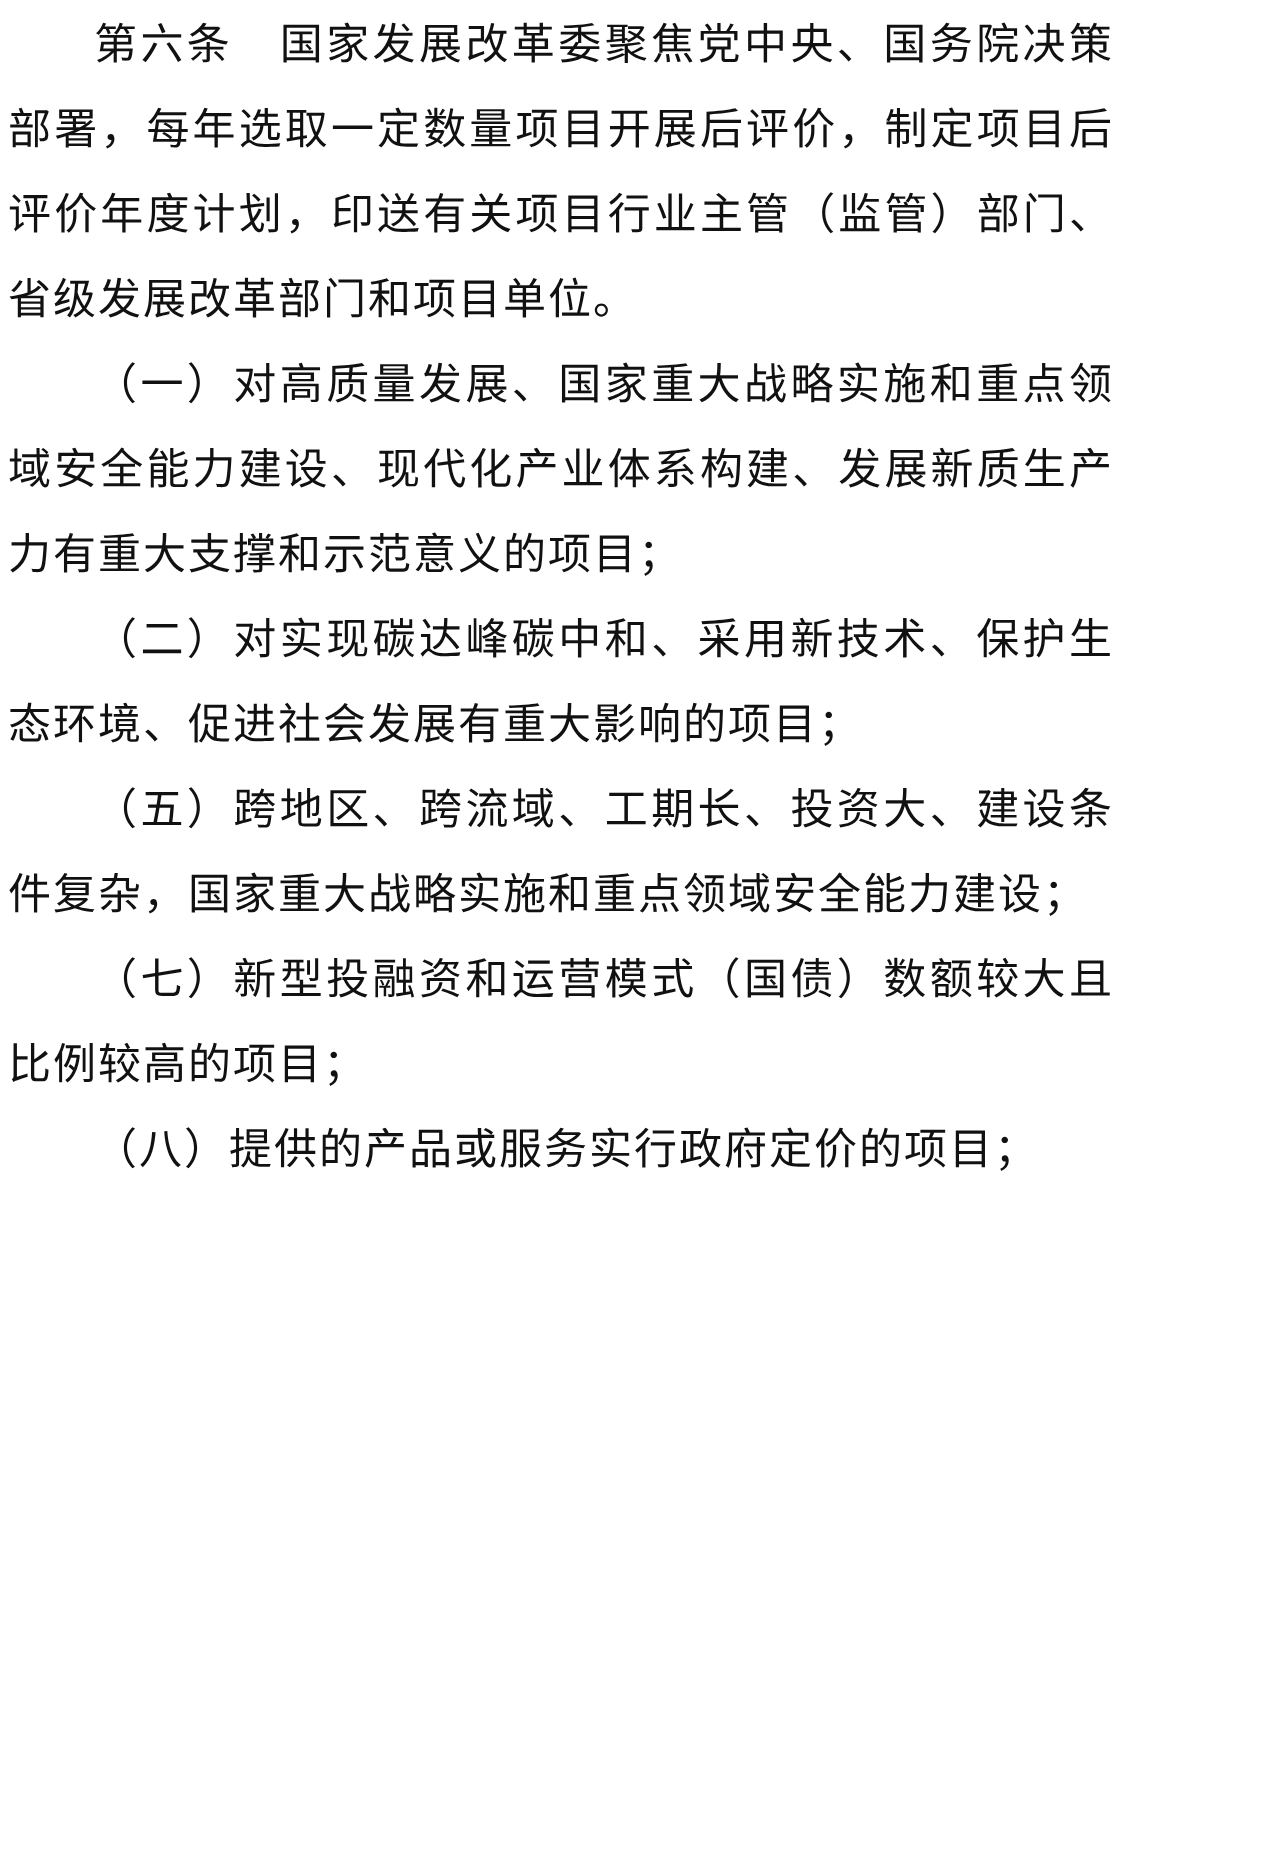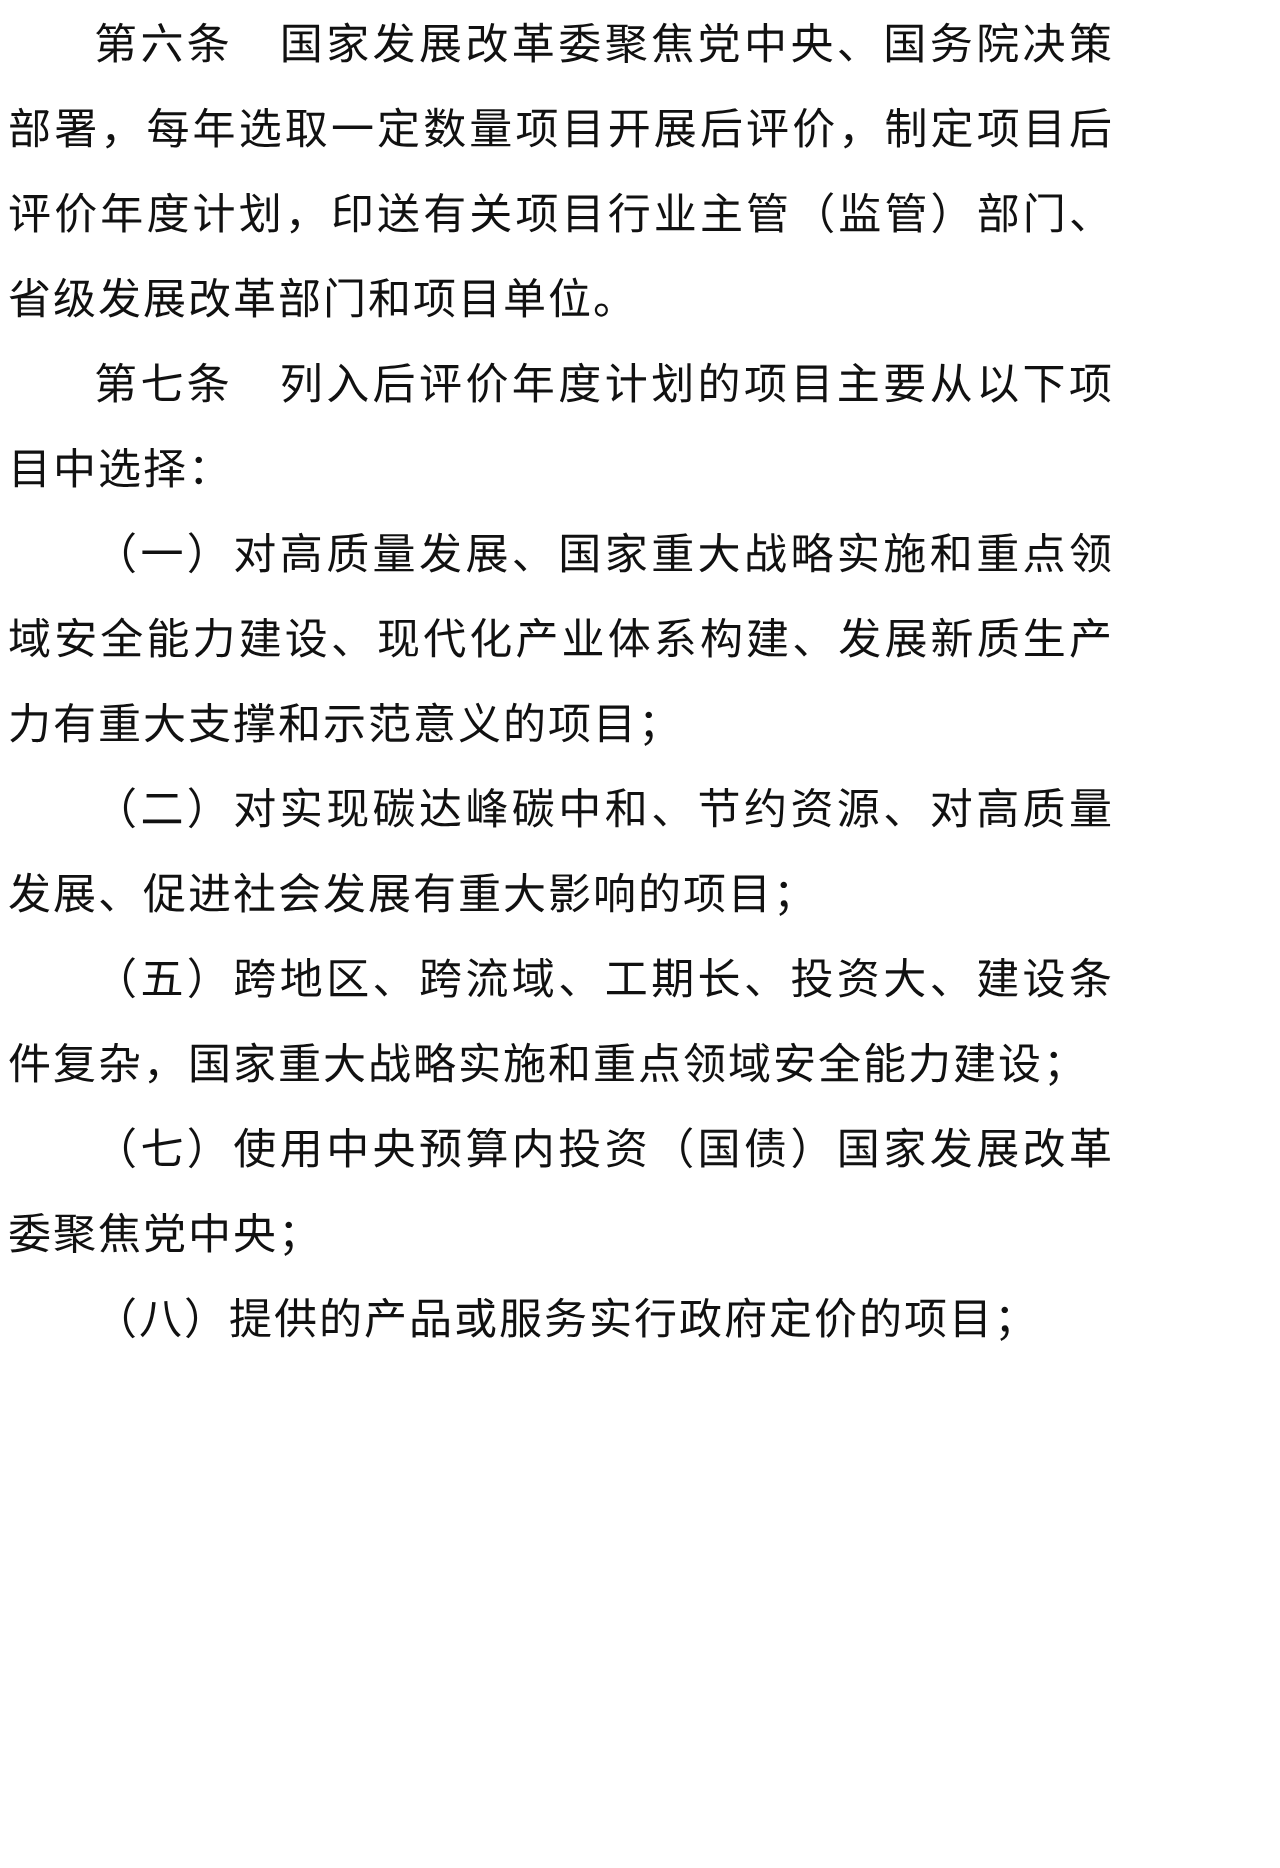--- a/index.html
+++ b/index.html
@@ -26,20 +26,19 @@
     text-justify: inter-character;
     text-indent: 2em;
     word-break: break-all;
   }
 </style>
 </head>
 <body>
 
 <div class="doc-page">
   <p>第六条　国家发展改革委聚焦党中央、国务院决策部署，每年选取一定数量项目开展后评价，制定项目后评价年度计划，印送有关项目行业主管（监管）部门、省级发展改革部门和项目单位。</p>
-  <p>第七条　列入后评价年度计划的项目主要从以下项目中选择：</p>
   <p>（一）对高质量发展、国家重大战略实施和重点领域安全能力建设、现代化产业体系构建、发展新质生产力有重大支撑和示范意义的项目；</p>
-  <p>（二）对实现碳达峰碳中和、节约资源、对高质量发展、促进社会发展有重大影响的项目；</p>
+  <p>（二）对实现碳达峰碳中和、采用新技术、保护生态环境、促进社会发展有重大影响的项目；</p>
   <p>（五）跨地区、跨流域、工期长、投资大、建设条件复杂，国家重大战略实施和重点领域安全能力建设；</p>
-  <p>（七）使用中央预算内投资（国债）国家发展改革委聚焦党中央；</p>
+  <p>（七）新型投融资和运营模式（国债）数额较大且比例较高的项目；</p>
   <p>（八）提供的产品或服务实行政府定价的项目；</p>
 
 </div>
 
 </body></html>

